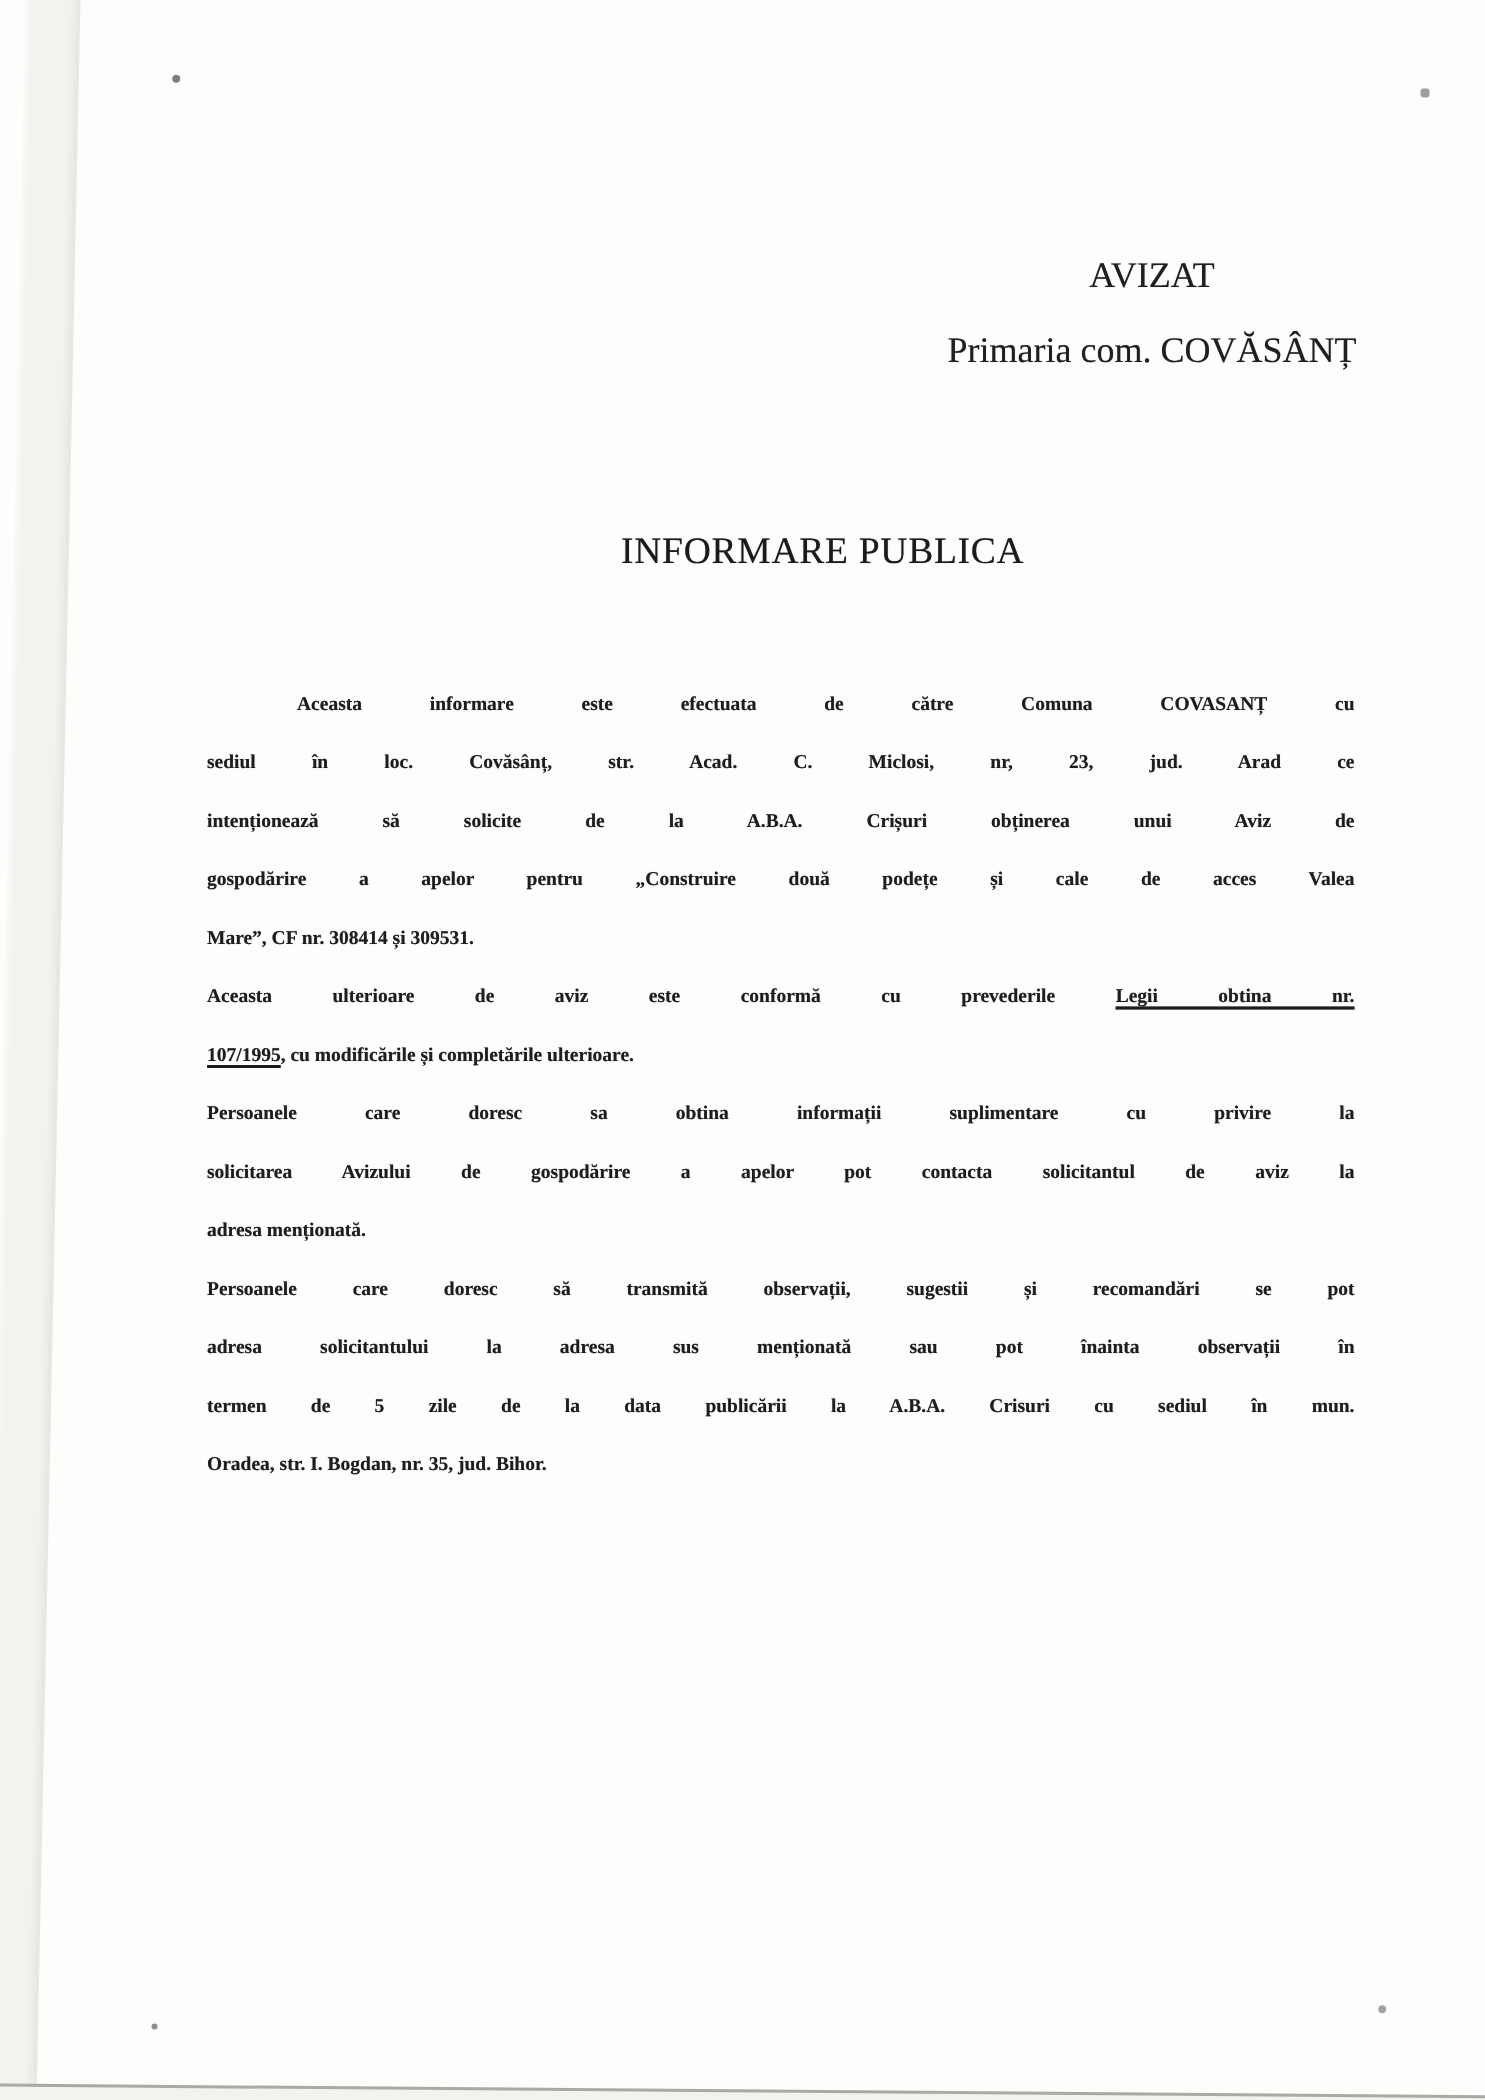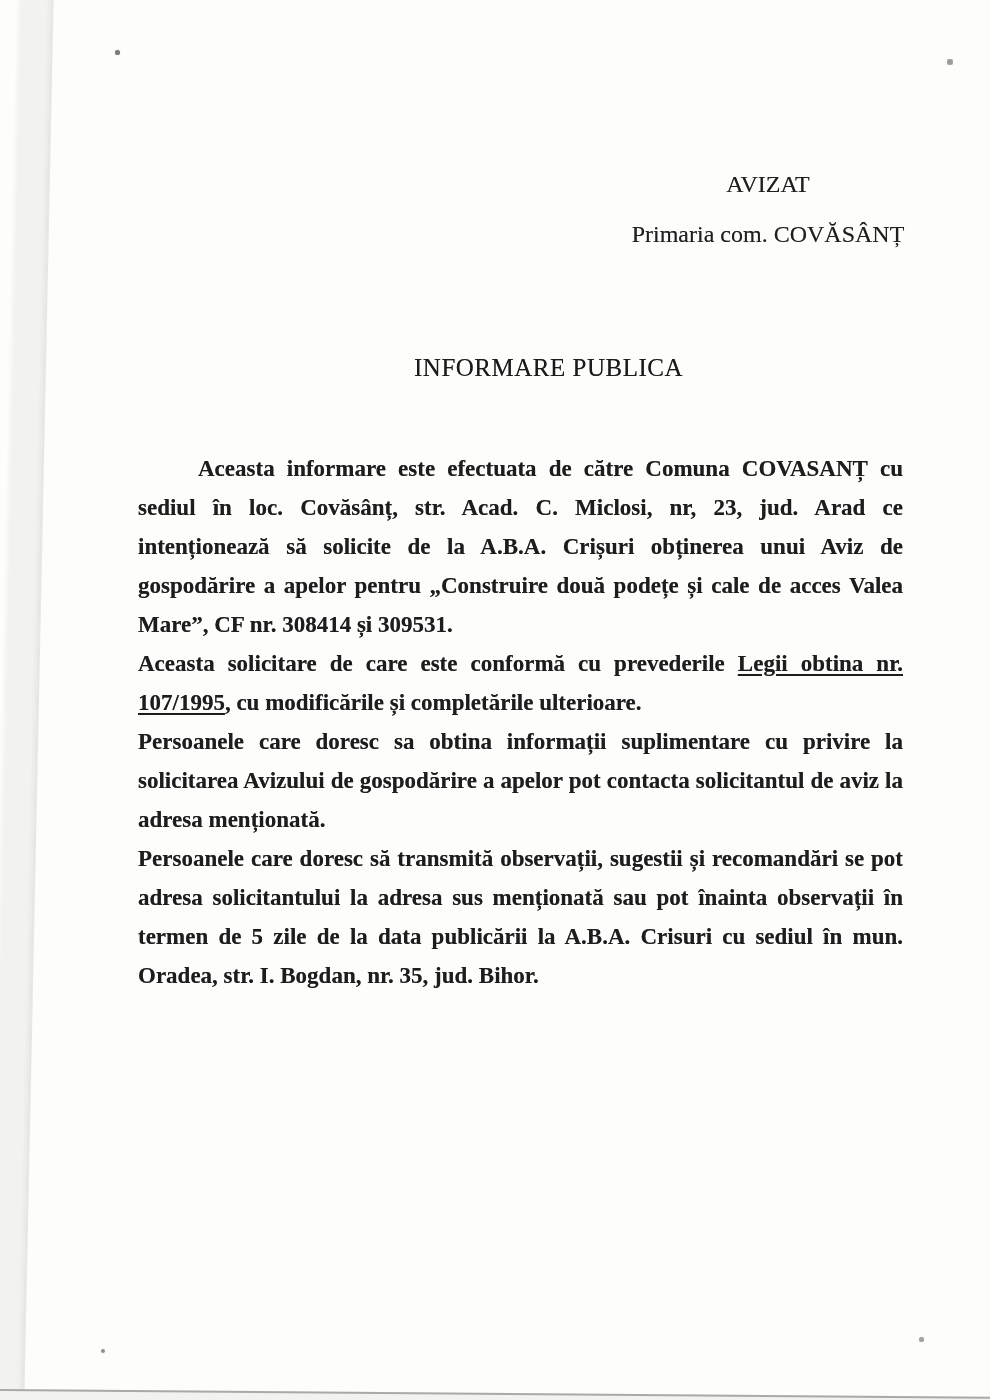--- a/index.html
+++ b/index.html
@@ -66,21 +66,21 @@
     font-weight: normal;
     letter-spacing: 0.5px;
     color: #1b1b1b;
     text-shadow: 0 0 0.5px rgba(27,27,27,0.6);
   }
 
   .doc-body {
     position: absolute;
     left: 138px; top: 449px;
     width: 765px;
-    font-size: 23px;
+    font-size: 13px;
     font-weight: bold;
     line-height: 39px;
     color: #1d1d1d;
     text-shadow: 0 0 0.5px rgba(29,29,29,0.55);
   }
   .line {
     text-align: justify;
     text-align-last: justify;
   }
   .line.last {
@@ -113,21 +113,21 @@
 
   <div class="doc-title">INFORMARE PUBLICA</div>
 
   <div class="doc-body">
     <div class="line indent">Aceasta informare este efectuata de către Comuna COVASANȚ cu</div>
     <div class="line">sediul în loc. Covăsânț, str. Acad. C. Miclosi, nr, 23, jud. Arad ce</div>
     <div class="line">intenționează să solicite de la A.B.A. Crișuri obținerea unui Aviz de</div>
     <div class="line">gospodărire a apelor pentru „Construire două podețe și cale de acces Valea</div>
     <div class="line last">Mare”, CF nr. 308414 și 309531.</div>
 
-    <div class="line"><span>Aceasta solicitare de care este conformă cu prevederile </span><u>Legii obtina nr.</u></div>
+    <div class="line"><span>Aceasta ulterioare de aviz este conformă cu prevederile </span><u>Legii obtina nr.</u></div>
     <div class="line last"><u>107/1995</u><span>, cu modificările și completările ulterioare.</span></div>
 
     <div class="line">Persoanele care doresc sa obtina informații suplimentare cu privire la</div>
     <div class="line">solicitarea Avizului de gospodărire a apelor pot contacta solicitantul de aviz la</div>
     <div class="line last">adresa menționată.</div>
 
     <div class="line">Persoanele care doresc să transmită observații, sugestii și recomandări se pot</div>
     <div class="line">adresa solicitantului la adresa sus menționată sau pot înainta observații în</div>
     <div class="line">termen de 5 zile de la data publicării la A.B.A. Crisuri cu sediul în mun.</div>
     <div class="line last">Oradea, str. I. Bogdan, nr. 35, jud. Bihor.</div>

